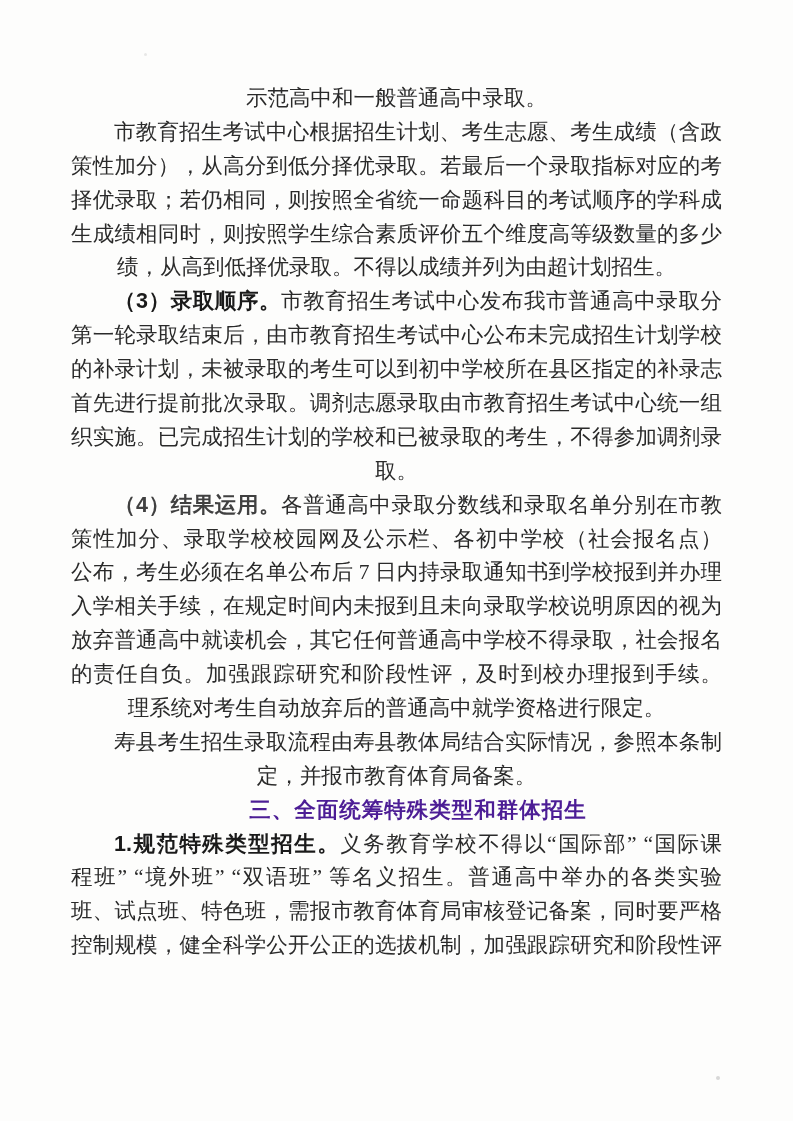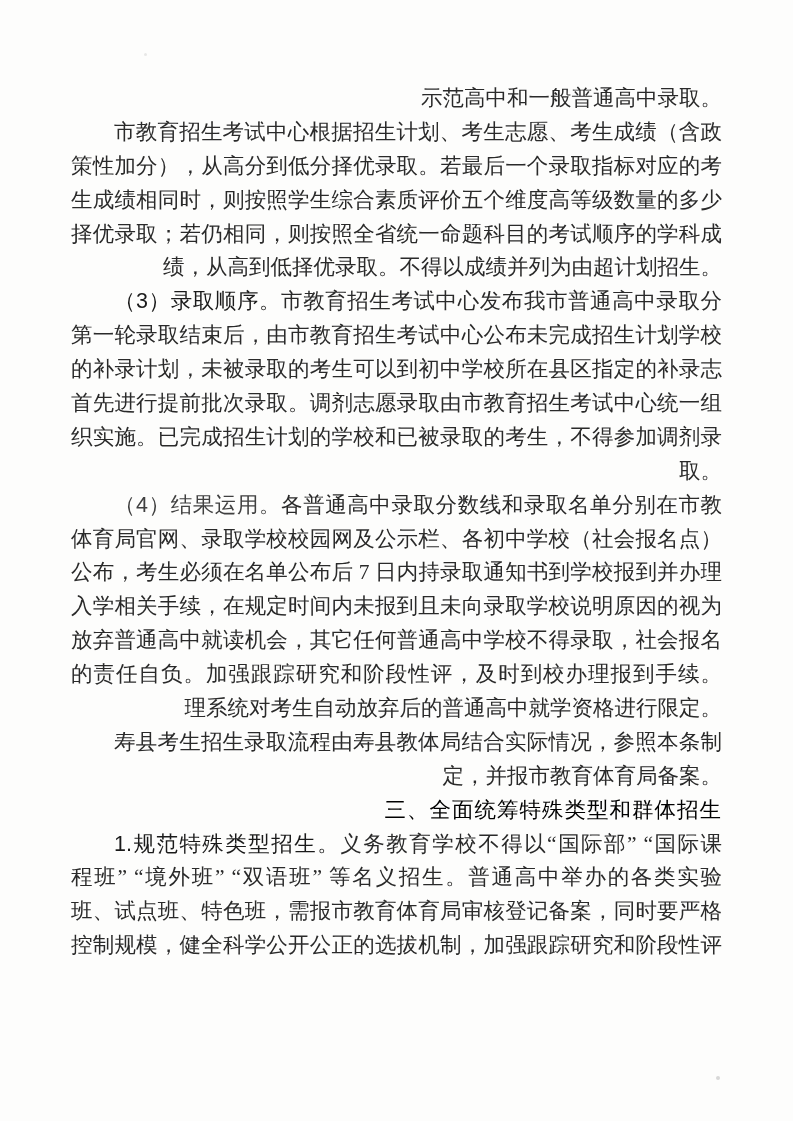--- a/index.html
+++ b/index.html
@@ -21,32 +21,32 @@
     top: 82px;
     width: 651px;
   }
   .line {
     height: 33.9px;
     line-height: 33.9px;
     font-size: 21.5px;
     letter-spacing: 0;
     white-space: pre-wrap;
     overflow: hidden;
-    text-align: right;
+    text-align: center;
   }
   .line.fill {
     text-align: justify;
     text-align-last: justify;
   }
   .line.indent {
     text-indent: 2em;
   }
   .seg { font-weight: 400; }
   .seg.bold {
-    font-weight: 400;
+    font-weight: 700;
     font-family: "Liberation Sans", "DejaVu Sans", sans-serif;
   }
   .line.heading .seg.bold {
     letter-spacing: 1px;
   }
   .scan-speck {
     position: absolute;
     border-radius: 50%;
     background: #9a9a9a;
   }
@@ -54,39 +54,39 @@
   .scan-speck.b { left: 716px; top: 1076px; width: 4px; height: 4px; opacity: 0.38; }
 </style>
 </head>
 <body>
 
 <div class="page" style="background: rgb(253, 253, 252); color: rgb(42, 42, 42);">
   <div class="text-column" id="text-column">
       <div class="line"><span class="seg">示范高中和一般普通高中录取。</span></div>
       <div class="line fill indent"><span class="seg">市教育招生考试中心根据招生计划、考生志愿、考生成绩（含政</span></div>
       <div class="line fill"><span class="seg">策性加分），从高分到低分择优录取。若最后一个录取指标对应的考</span></div>
+      <div class="line fill"><span class="seg">择优录取；若仍相同，则按照全省统一命题科目的考试顺序的学科成</span></div>
       <div class="line fill"><span class="seg">生成绩相同时，则按照学生综合素质评价五个维度高等级数量的多少</span></div>
-      <div class="line fill"><span class="seg">择优录取；若仍相同，则按照全省统一命题科目的考试顺序的学科成</span></div>
       <div class="line"><span class="seg">绩，从高到低择优录取。不得以成绩并列为由超计划招生。</span></div>
       <div class="line fill indent"><span class="seg bold" style="color: rgb(26, 26, 26);">（3）录取顺序。</span><span class="seg">市教育招生考试中心发布我市普通高中录取分数</span></div>
       <div class="line fill"><span class="seg">第一轮录取结束后，由市教育招生考试中心公布未完成招生计划学校</span></div>
       <div class="line fill"><span class="seg">的补录计划，未被录取的考生可以到初中学校所在县区指定的补录志</span></div>
       <div class="line fill"><span class="seg">首先进行提前批次录取。调剂志愿录取由市教育招生考试中心统一组</span></div>
       <div class="line fill"><span class="seg">织实施。已完成招生计划的学校和已被录取的考生，不得参加调剂录</span></div>
       <div class="line"><span class="seg">取。</span></div>
       <div class="line fill indent"><span class="seg bold" style="color: #404040;">（4）结果运用。</span><span class="seg">各普通高中录取分数线和录取名单分别在市教育</span></div>
-      <div class="line fill"><span class="seg">体育局官网、录取学校校园网及公示栏、各初中学校（社会报名点）</span></div>
+      <div class="line fill"><span class="seg">策性加分、录取学校校园网及公示栏、各初中学校（社会报名点）</span></div>
       <div class="line fill"><span class="seg">公布，考生必须在名单公布后 7 日内持录取通知书到学校报到并办理</span></div>
       <div class="line fill"><span class="seg">入学相关手续，在规定时间内未报到且未向录取学校说明原因的视为</span></div>
       <div class="line fill"><span class="seg">放弃普通高中就读机会，其它任何普通高中学校不得录取，社会报名点</span></div>
       <div class="line fill"><span class="seg">的责任自负。加强跟踪研究和阶段性评，及时到校办理报到手续。</span></div>
       <div class="line"><span class="seg">理系统对考生自动放弃后的普通高中就学资格进行限定。</span></div>
       <div class="line fill indent"><span class="seg">寿县考生招生录取流程由寿县教体局结合实际情况，参照本条制</span></div>
       <div class="line"><span class="seg">定，并报市教育体育局备案。</span></div>
-      <div class="line indent heading"><span class="seg bold" style="color: #000000; margin-top: 7px;">三、全面统筹特殊类型和群体招生</span></div>
+      <div class="line indent heading"><span class="seg bold" style="color: #4c1d95; margin-top: 7px;">三、全面统筹特殊类型和群体招生</span></div>
       <div class="line fill indent"><span class="seg bold" style="color: rgb(26, 26, 26);">1.规范特殊类型招生。</span><span class="seg">义务教育学校不得以“国际部” “国际课</span></div>
       <div class="line fill"><span class="seg">程班” “境外班” “双语班” 等名义招生。普通高中举办的各类实验</span></div>
       <div class="line fill"><span class="seg">班、试点班、特色班，需报市教育体育局审核登记备案，同时要严格</span></div>
       <div class="line fill"><span class="seg">控制规模，健全科学公开公正的选拔机制，加强跟踪研究和阶段性评</span></div>
     </div>
   <div class="scan-speck a"></div>
   <div class="scan-speck b"></div>
 </div>
 
 </body></html>

